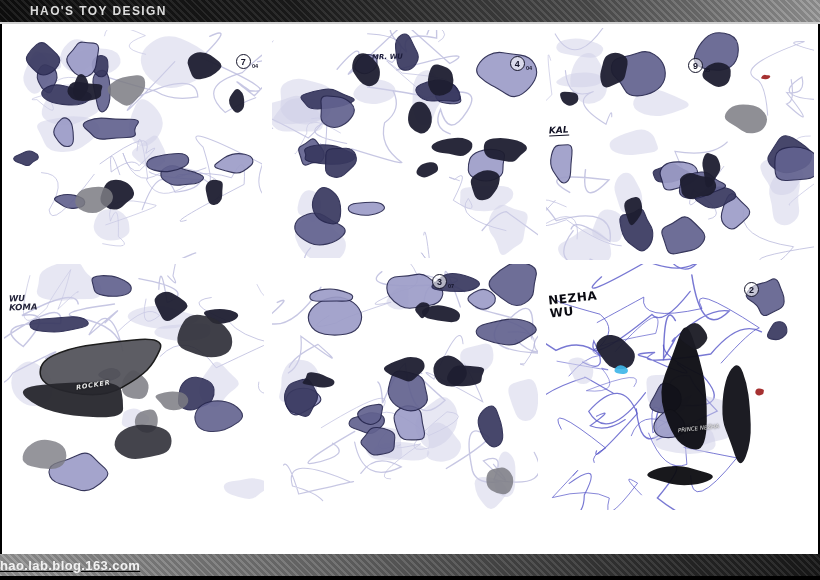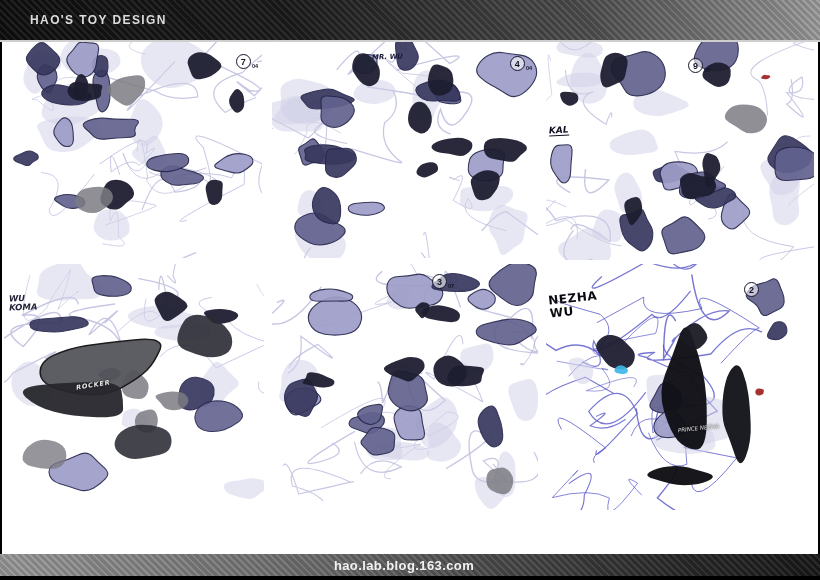--- a/index.html
+++ b/index.html
@@ -1,28 +1,28 @@
 <!DOCTYPE html>
 <html><head>
 <meta charset="utf-8">
 <style>
   html,body{margin:0;padding:0;background:#2b2b2b;font-family:"Liberation Sans",sans-serif;}
   .page{position:relative;width:820px;height:580px;background:#000;overflow:hidden;margin:0 auto;}
-  .topbar{position:absolute;top:0;left:0;right:0;height:40px;
+  .topbar{position:absolute;top:0;left:0;right:0;height:22px;
     background:linear-gradient(90deg,#0f0f0f 0%,#1b1b1b 35%,#4f4f4f 72%,#9c9c9c 100%);
     box-shadow:0 2px 0 #cfcfcf;display:flex;align-items:center;z-index:3;}
   .topbar::after,.botbar::after{content:"";position:absolute;inset:0;
     background:repeating-linear-gradient(45deg,rgba(255,255,255,0.07) 0 2px,rgba(0,0,0,0.12) 2px 5px);
     pointer-events:none;}
   .title{position:relative;z-index:1;color:#dcdcdc;font-size:12px;font-weight:bold;
     letter-spacing:1.4px;padding-left:30px;}
   .content{position:absolute;top:22px;left:2px;right:2px;bottom:26px;background:#ffffff;}
   .botbar{position:absolute;left:0;right:0;bottom:4px;height:22px;
     background:linear-gradient(90deg,#9a9a9a 0%,#6e6e6e 38%,#2a2a2a 82%,#191919 100%);
-    display:flex;align-items:center;justify-content:center;z-index:3;}
+    display:flex;align-items:center;justify-content:flex-start;z-index:3;text-decoration:underline;}
   .url{position:relative;z-index:1;color:#f2f2f2;font-size:13px;font-weight:bold;
     letter-spacing:0.4px;padding-right:12px;}
   .panel{position:absolute;overflow:hidden;}
   .art{position:absolute;top:0;left:0;}
   .badge-wrap{position:absolute;display:flex;align-items:flex-start;z-index:2;}
   .badge{display:flex;align-items:center;justify-content:center;width:13px;height:13px;
     border:1.6px solid #15152a;border-radius:50%;font-size:9px;font-weight:bold;color:#15152a;
     background:rgba(255,255,255,0.6);}
   .badge-sub{font-size:5.5px;font-weight:bold;color:#15152a;margin-top:9px;margin-left:1px;}
   .hand{position:absolute;z-index:2;font-family:"DejaVu Sans",sans-serif;font-style:italic;

